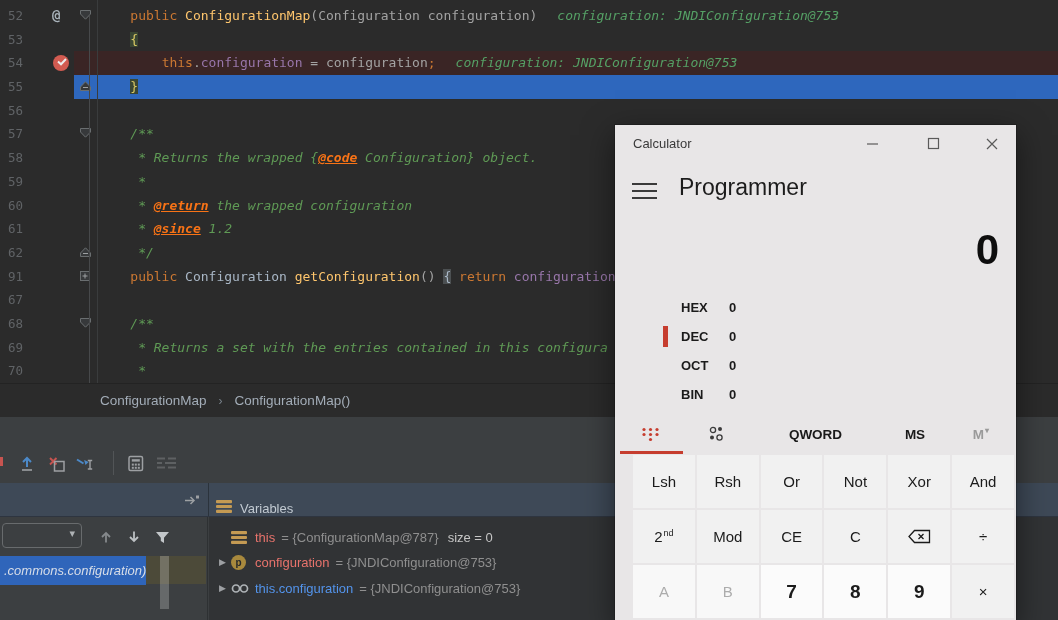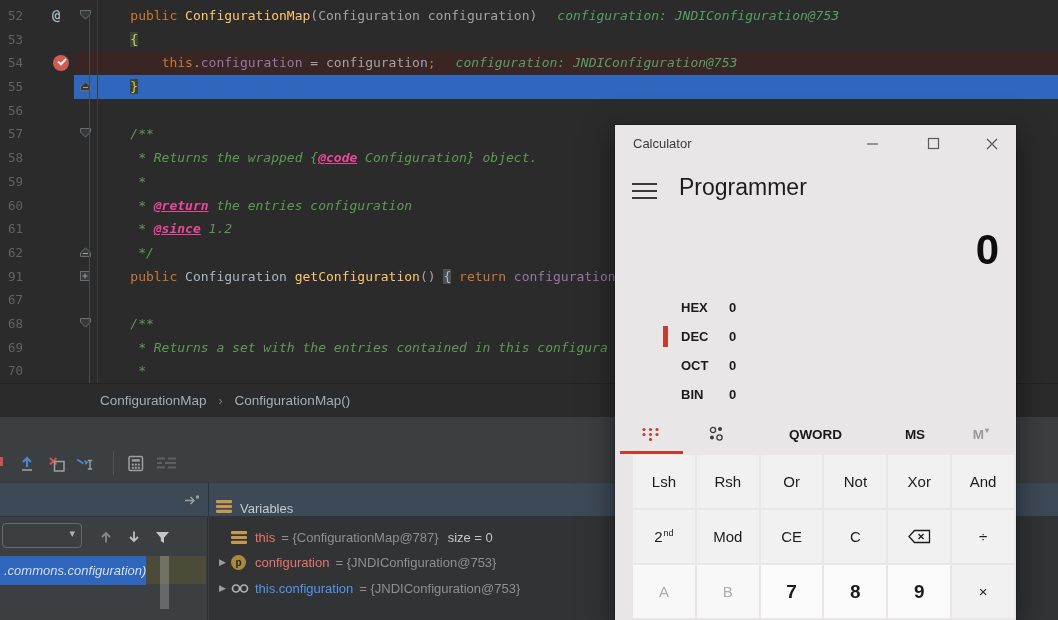--- a/index.html
+++ b/index.html
@@ -15,21 +15,21 @@
   .crow.bp .hl{background:#3A2525;}
   .crow.exec .hl{background:#2E67BD;}
   .ln{position:absolute;left:8px;color:#606366;font-size:12.5px;}
   .g-at{position:absolute;left:52px;top:0;color:#A9B3BB;font-weight:bold;font-size:14px;}
   .g-bp{position:absolute;left:52px;top:3px;line-height:0;}
   .g-fold{position:absolute;left:79px;top:5px;line-height:0;}
   .code{position:absolute;left:99px;top:0;margin:0;font:inherit;white-space:pre;line-height:23.7px;}
   .tk-kw{color:#CC7832;} .tk-meth{color:#FFC66D;} .tk-cls{color:#A9B7C6;} .tk-plain{color:#a3a3a3;}
   .tk-field{color:#9876AA;}
   .tk-cmt{color:#5F9A55;font-style:italic;}
-  .tk-tag{color:#ec4899;font-style:italic;font-weight:bold;text-decoration:underline;}
+  .tk-tag{color:#f97316;font-style:italic;font-weight:bold;text-decoration:underline;}
   .tk-brace{color:#D9C964;background:#3A4633;}
   .tk-foldhl{color:#A9B7C6;background:#4C5052;}
   .tk-hint{color:#55A065;font-style:italic;margin-left:20px;}
 
   
   .breadcrumb{position:absolute;left:0;top:383px;right:0;height:34px;background:#2B2B2B;border-top:1px solid #232323;
               display:flex;align-items:center;padding-left:100px;gap:12px;font-size:13.5px;color:#A3ADB8;box-sizing:border-box;}
   .bc-sep{color:#78828B;font-size:12px;}
 
   
@@ -144,21 +144,21 @@
         <div class="crow">
           <span class="ln">58</span>
           <pre class="code"><span class="tk-plain">     </span><span class="tk-cmt">* Returns the wrapped {</span><span class="tk-tag">@code</span><span class="tk-cmt"> Configuration} object.</span></pre>
         </div>
         <div class="crow">
           <span class="ln">59</span>
           <pre class="code"><span class="tk-plain">     </span><span class="tk-cmt">*</span></pre>
         </div>
         <div class="crow">
           <span class="ln">60</span>
-          <pre class="code"><span class="tk-plain">     </span><span class="tk-cmt">* </span><span class="tk-tag">@return</span><span class="tk-cmt"> the entries configuration</span></pre>
+          <pre class="code"><span class="tk-plain">     </span><span class="tk-cmt">* </span><span class="tk-tag">@return</span><span class="tk-cmt"> the wrapped configuration</span></pre>
         </div>
         <div class="crow">
           <span class="ln">61</span>
           <pre class="code"><span class="tk-plain">     </span><span class="tk-cmt">* </span><span class="tk-tag">@since</span><span class="tk-cmt"> 1.2</span></pre>
         </div>
         <div class="crow">
           <span class="ln">62</span>
           <span class="g-fold"><svg width="13" height="12">
               <path d="M1.5 10.5h10V7l-5-5.2-5 5.2z" fill="#37393B" stroke="#6A6E70"></path>
               <path d="M4 7.5h5" stroke="#9DA0A2"></path>

